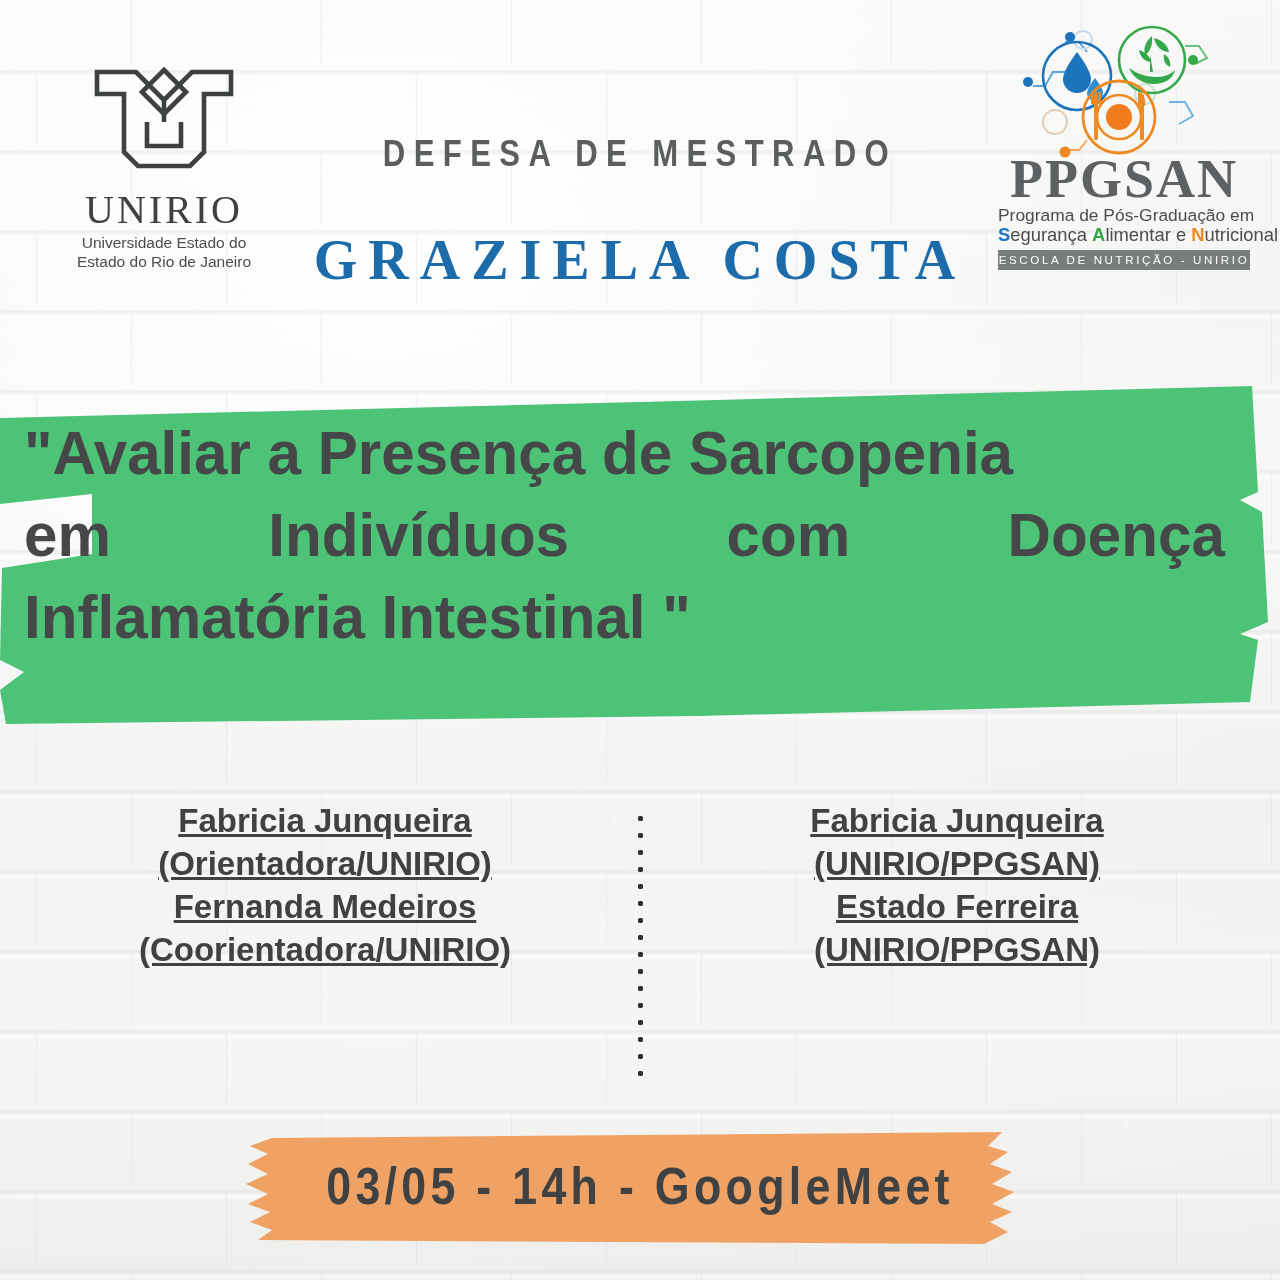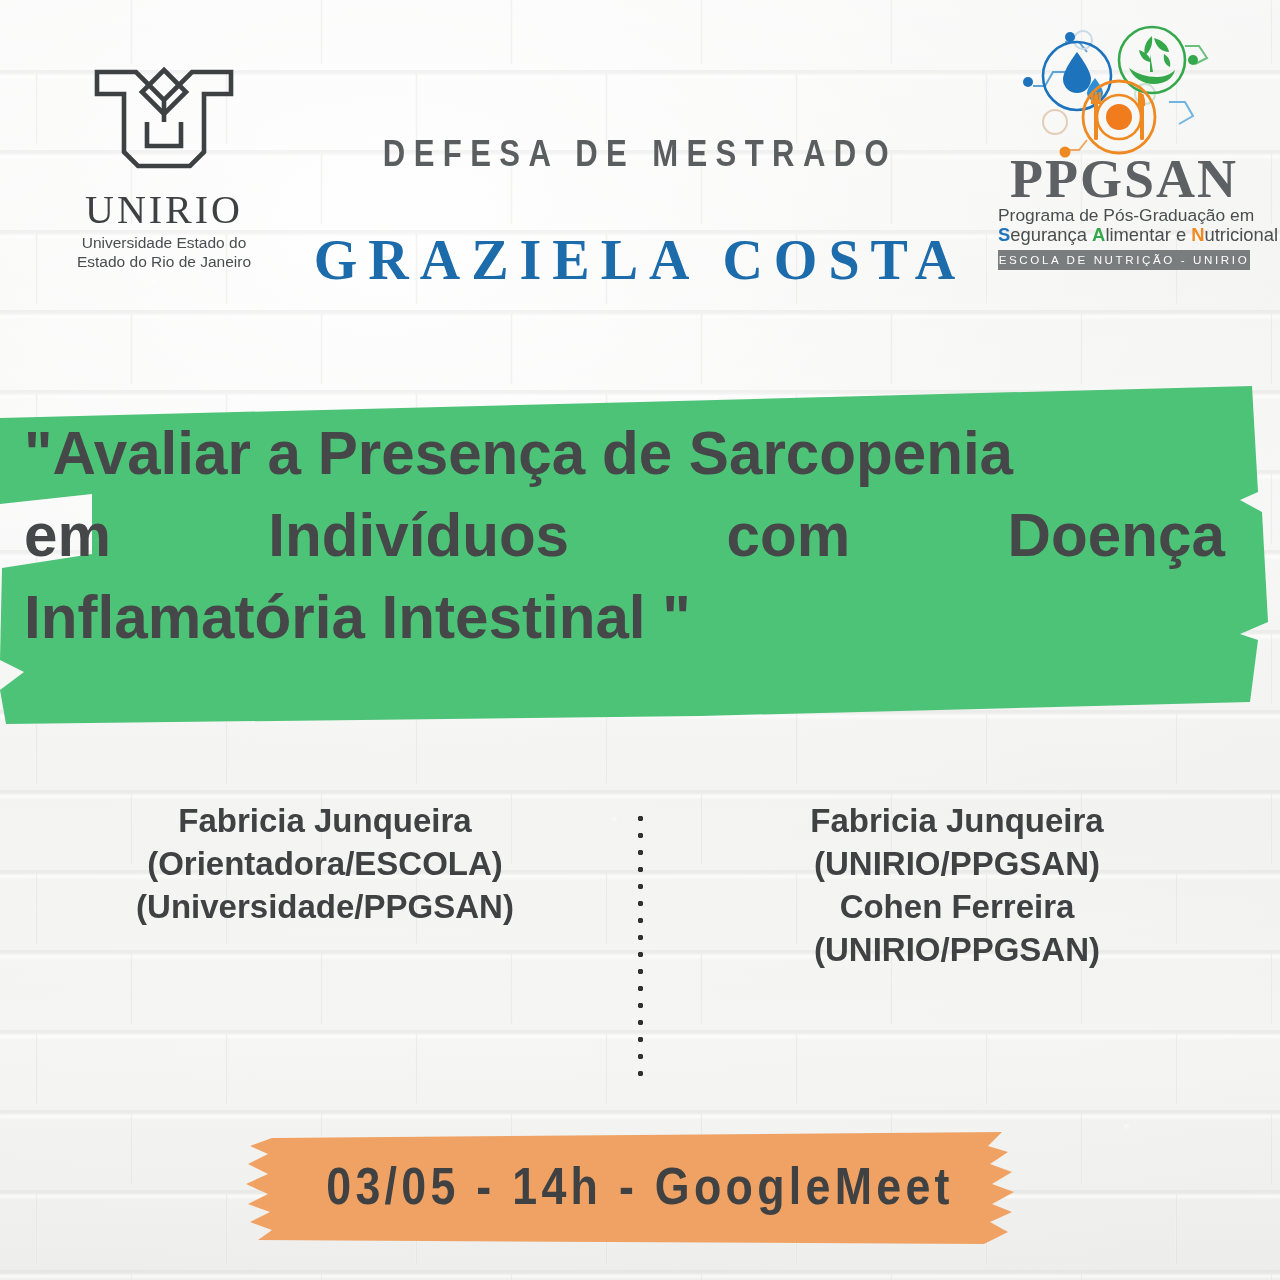--- a/index.html
+++ b/index.html
@@ -142,21 +142,21 @@
     position:absolute;top:0;
     text-align:center;
     color:#3f4142;
     font-family:"Liberation Sans",sans-serif;
     font-weight:700;
     line-height:1.30;
   }
   .col.left{left:40px;width:570px;font-size:33px;}
   .col.right{left:672px;width:570px;font-size:33px;}
   .col .head{font-size:33px;letter-spacing:.5px;}
-  .col .nm{display:block;}
+  .col .nm{display:block;text-decoration:underline;}
   .dotline{
     position:absolute;left:637px;top:10px;width:7px;height:278px;
     background-image:radial-gradient(circle, #2f3132 0 2.6px, rgba(0,0,0,0) 3px);
     background-size:7px 17px;
     background-repeat:repeat-y;
   }
 
   
   .orangewrap{position:absolute;left:232px;top:1122px;width:816px;height:128px;}
   .orangesvg{position:absolute;inset:0;width:816px;height:128px;}
@@ -421,30 +421,31 @@
           <span>Doença</span>
         </div>
       <div class="lastline">Inflamatória Intestinal "</div>
     </div>
   </div>
 
   <div class="cols">
 
     <div class="col left">
       <span class="nm">Fabricia Junqueira</span>
-      <span class="nm">(Orientadora/ESCOLA)</span>
-      <span class="nm">(Universidade/PPGSAN)</span>
+      <span class="nm">(Orientadora/UNIRIO)</span>
+      <span class="nm">Fernanda Medeiros</span>
+      <span class="nm">(Coorientadora/UNIRIO)</span>
     </div>
 
     <div class="dotline"></div>
 
     <div class="col right">
       <span class="nm">Fabricia Junqueira</span>
       <span class="nm">(UNIRIO/PPGSAN)</span>
-      <span class="nm">Cohen Ferreira</span>
+      <span class="nm">Estado Ferreira</span>
       <span class="nm">(UNIRIO/PPGSAN)</span>
     </div>
 
   </div>
 
   <div class="orangewrap">
     <svg class="orangesvg" viewBox="0 0 816 128" preserveAspectRatio="none">
       <path d="M40 16
                L770 10
                L756 24 L776 30 L758 42 L780 50 L760 62

